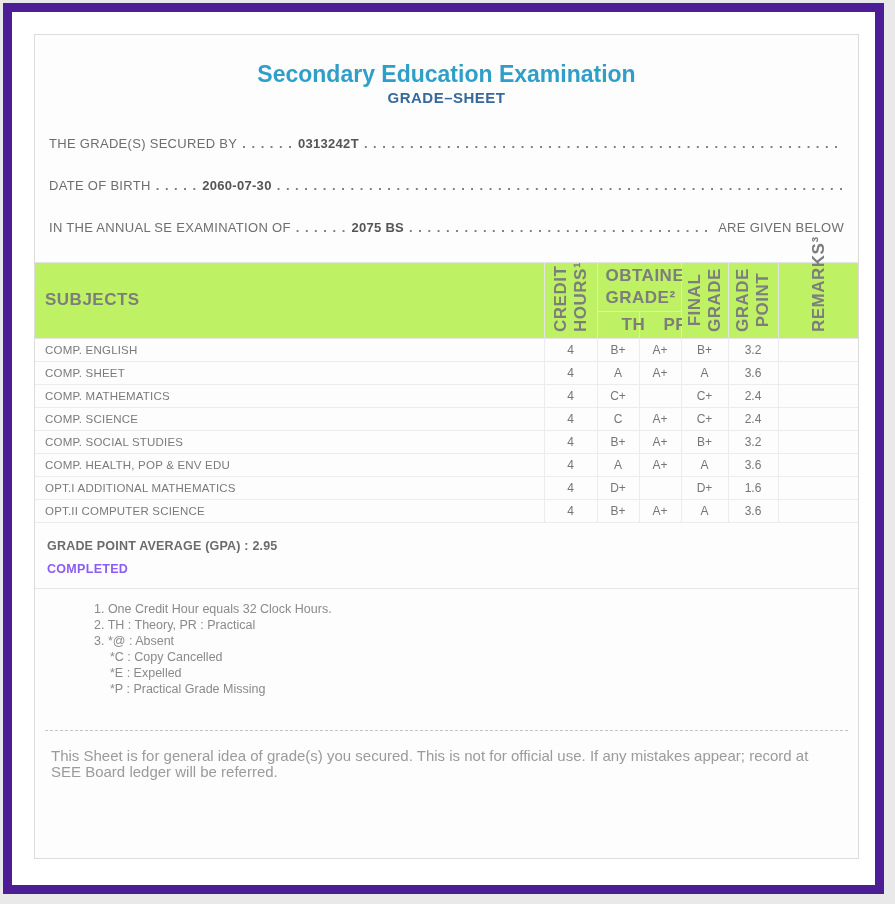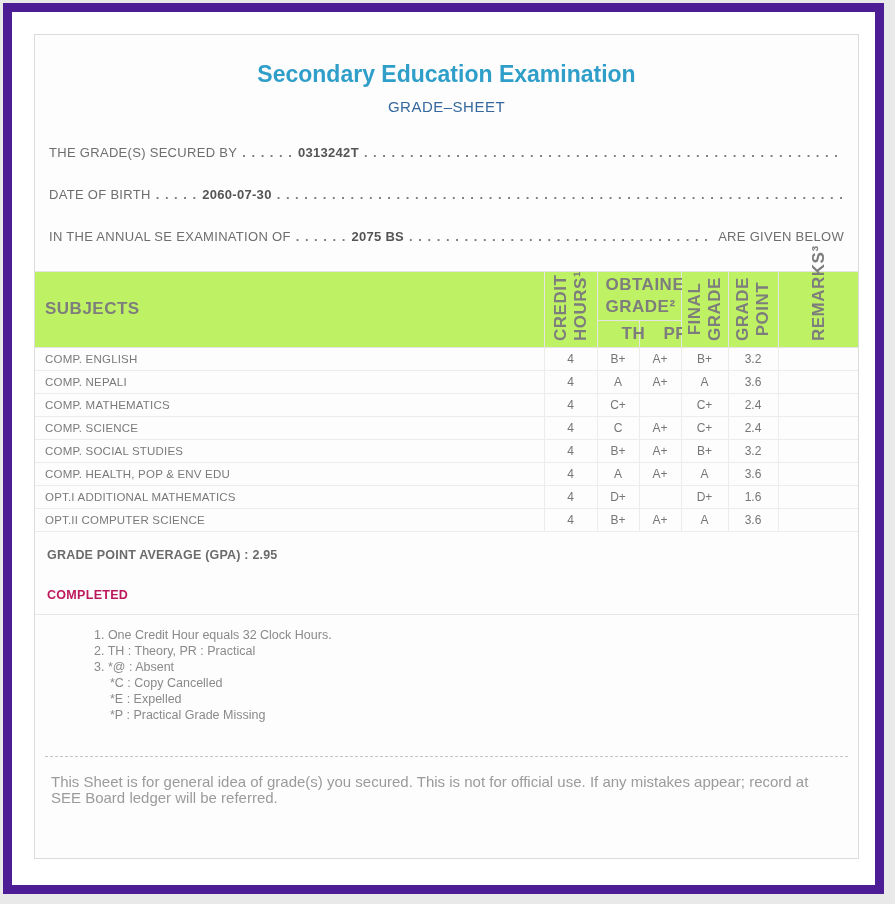--- a/index.html
+++ b/index.html
@@ -25,24 +25,23 @@
   }
   .page-title {
     margin-top: 26px;
     text-align: center;
     font-size: 23px;
     font-weight: bold;
     line-height: 1.2;
     color: #2f9ec9;
   }
   .page-subtitle {
-    margin-top: 9px;
     text-align: center;
     font-size: 15px;
-    font-weight: normal;
+    font-weight: bold;
     letter-spacing: 0.5px;
     color: #35689d;
   }
   .info-block { margin-top: 30px; }
   .info-line {
     display: flex;
     align-items: baseline;
     height: 18px;
     margin-bottom: 24px;
     padding: 0 14px;
@@ -106,21 +105,21 @@
     padding-left: 10px;
     font-size: 11.5px;
     color: #7a7a7a;
     letter-spacing: 0.2px;
   }
   .summary {
     border-bottom: 1px solid #e6e6e6;
     padding: 16px 12px 12px 12px;
   }
   .gpa-line { font-size: 12.5px; font-weight: bold; color: #6b6b6b; letter-spacing: 0.2px; }
-  .status-line { margin-top: 26px; font-size: 12.5px; font-weight: bold; color: #be185d; letter-spacing: 0.3px; }
+  .status-line { margin-top: 9px; font-size: 12.5px; font-weight: bold; color: #8b5cf6; letter-spacing: 0.3px; }
   .footnotes { padding: 12px 0 0 15px; font-size: 12.5px; color: #8a8a8a; }
   .footnotes .fn-line { line-height: 16px; margin-left: 44px; }
   .footnotes .fn-sub { padding-left: 16px; }
   .dashed-sep {
     margin: 33px 10px 0 10px;
     border-top: 1px dashed #c4c4c4;
     height: 0;
   }
   .note { padding: 15px 16px 0 16px; }
   .note-title { font-size: 13px; font-weight: bold; color: #666666; line-height: 16px; }
@@ -193,21 +192,21 @@
         <tr>
           <td class="subject">COMP. ENGLISH</td>
           <td>4</td>
           <td>B+</td>
           <td>A+</td>
           <td>B+</td>
           <td>3.2</td>
           <td></td>
         </tr>
         <tr>
-          <td class="subject">COMP. NEPALI</td>
+          <td class="subject">COMP. SHEET</td>
           <td>4</td>
           <td>A</td>
           <td>A+</td>
           <td>A</td>
           <td>3.6</td>
           <td></td>
         </tr>
         <tr>
           <td class="subject">COMP. MATHEMATICS</td>
           <td>4</td>

